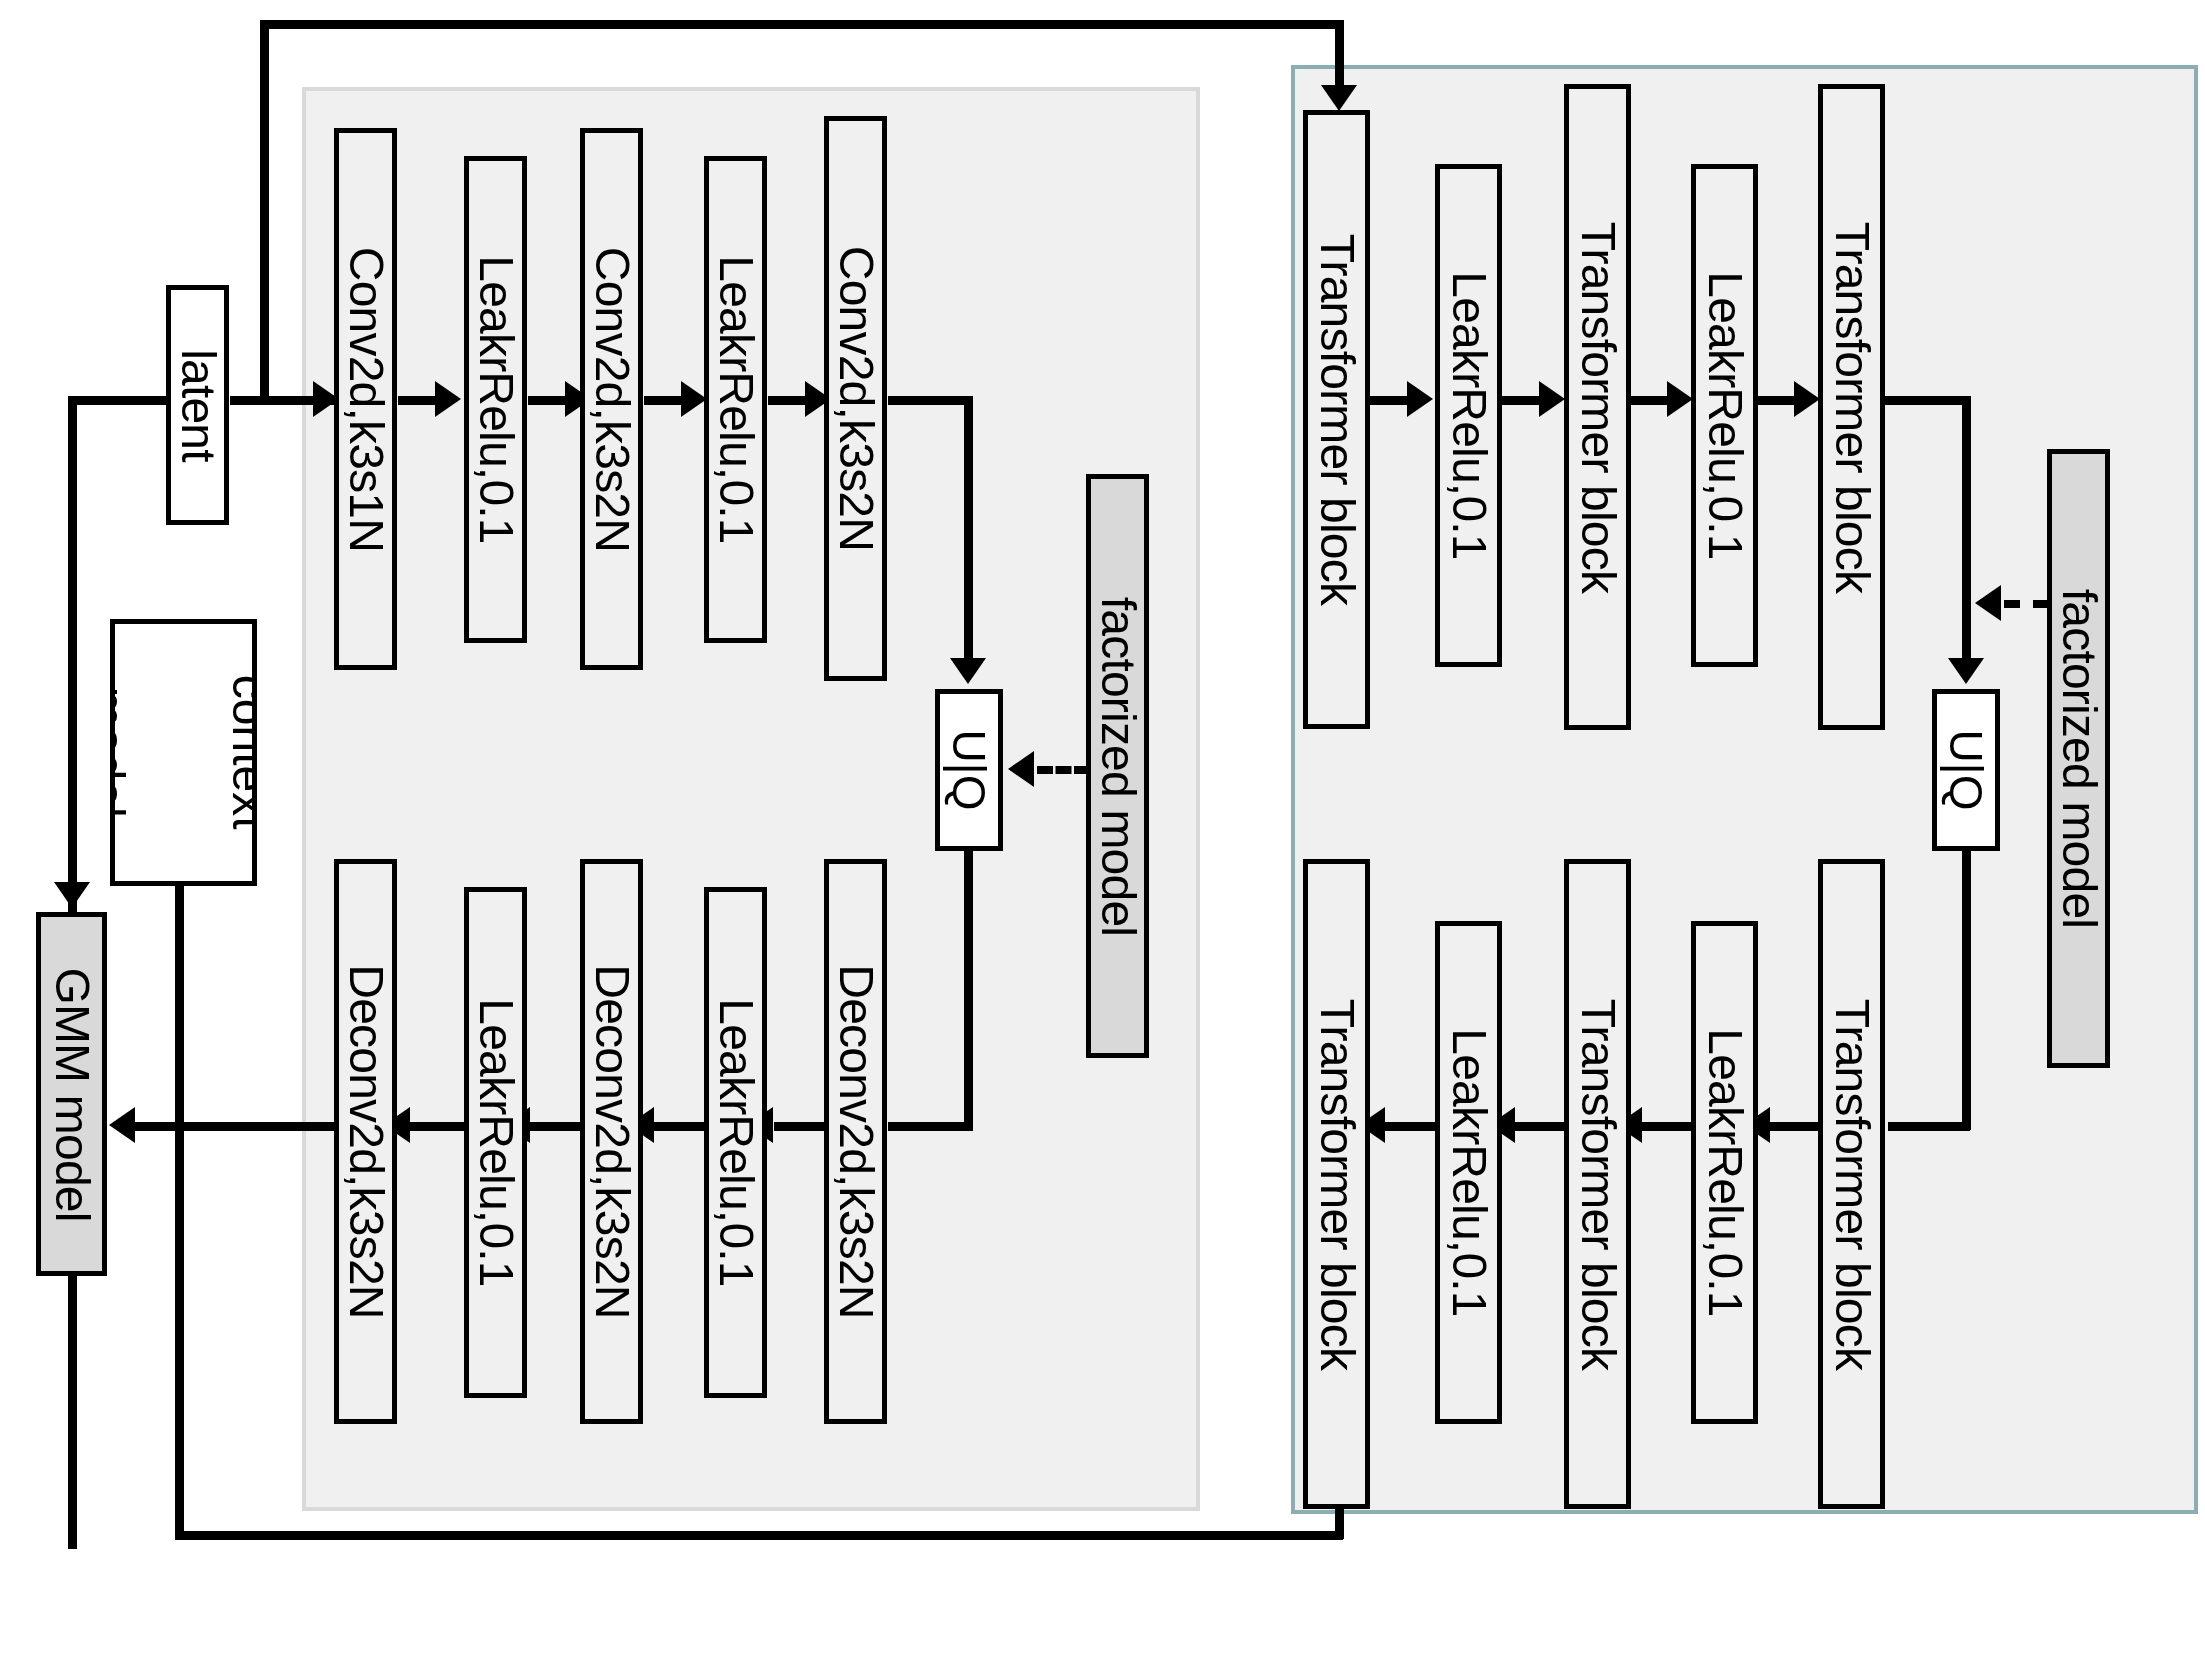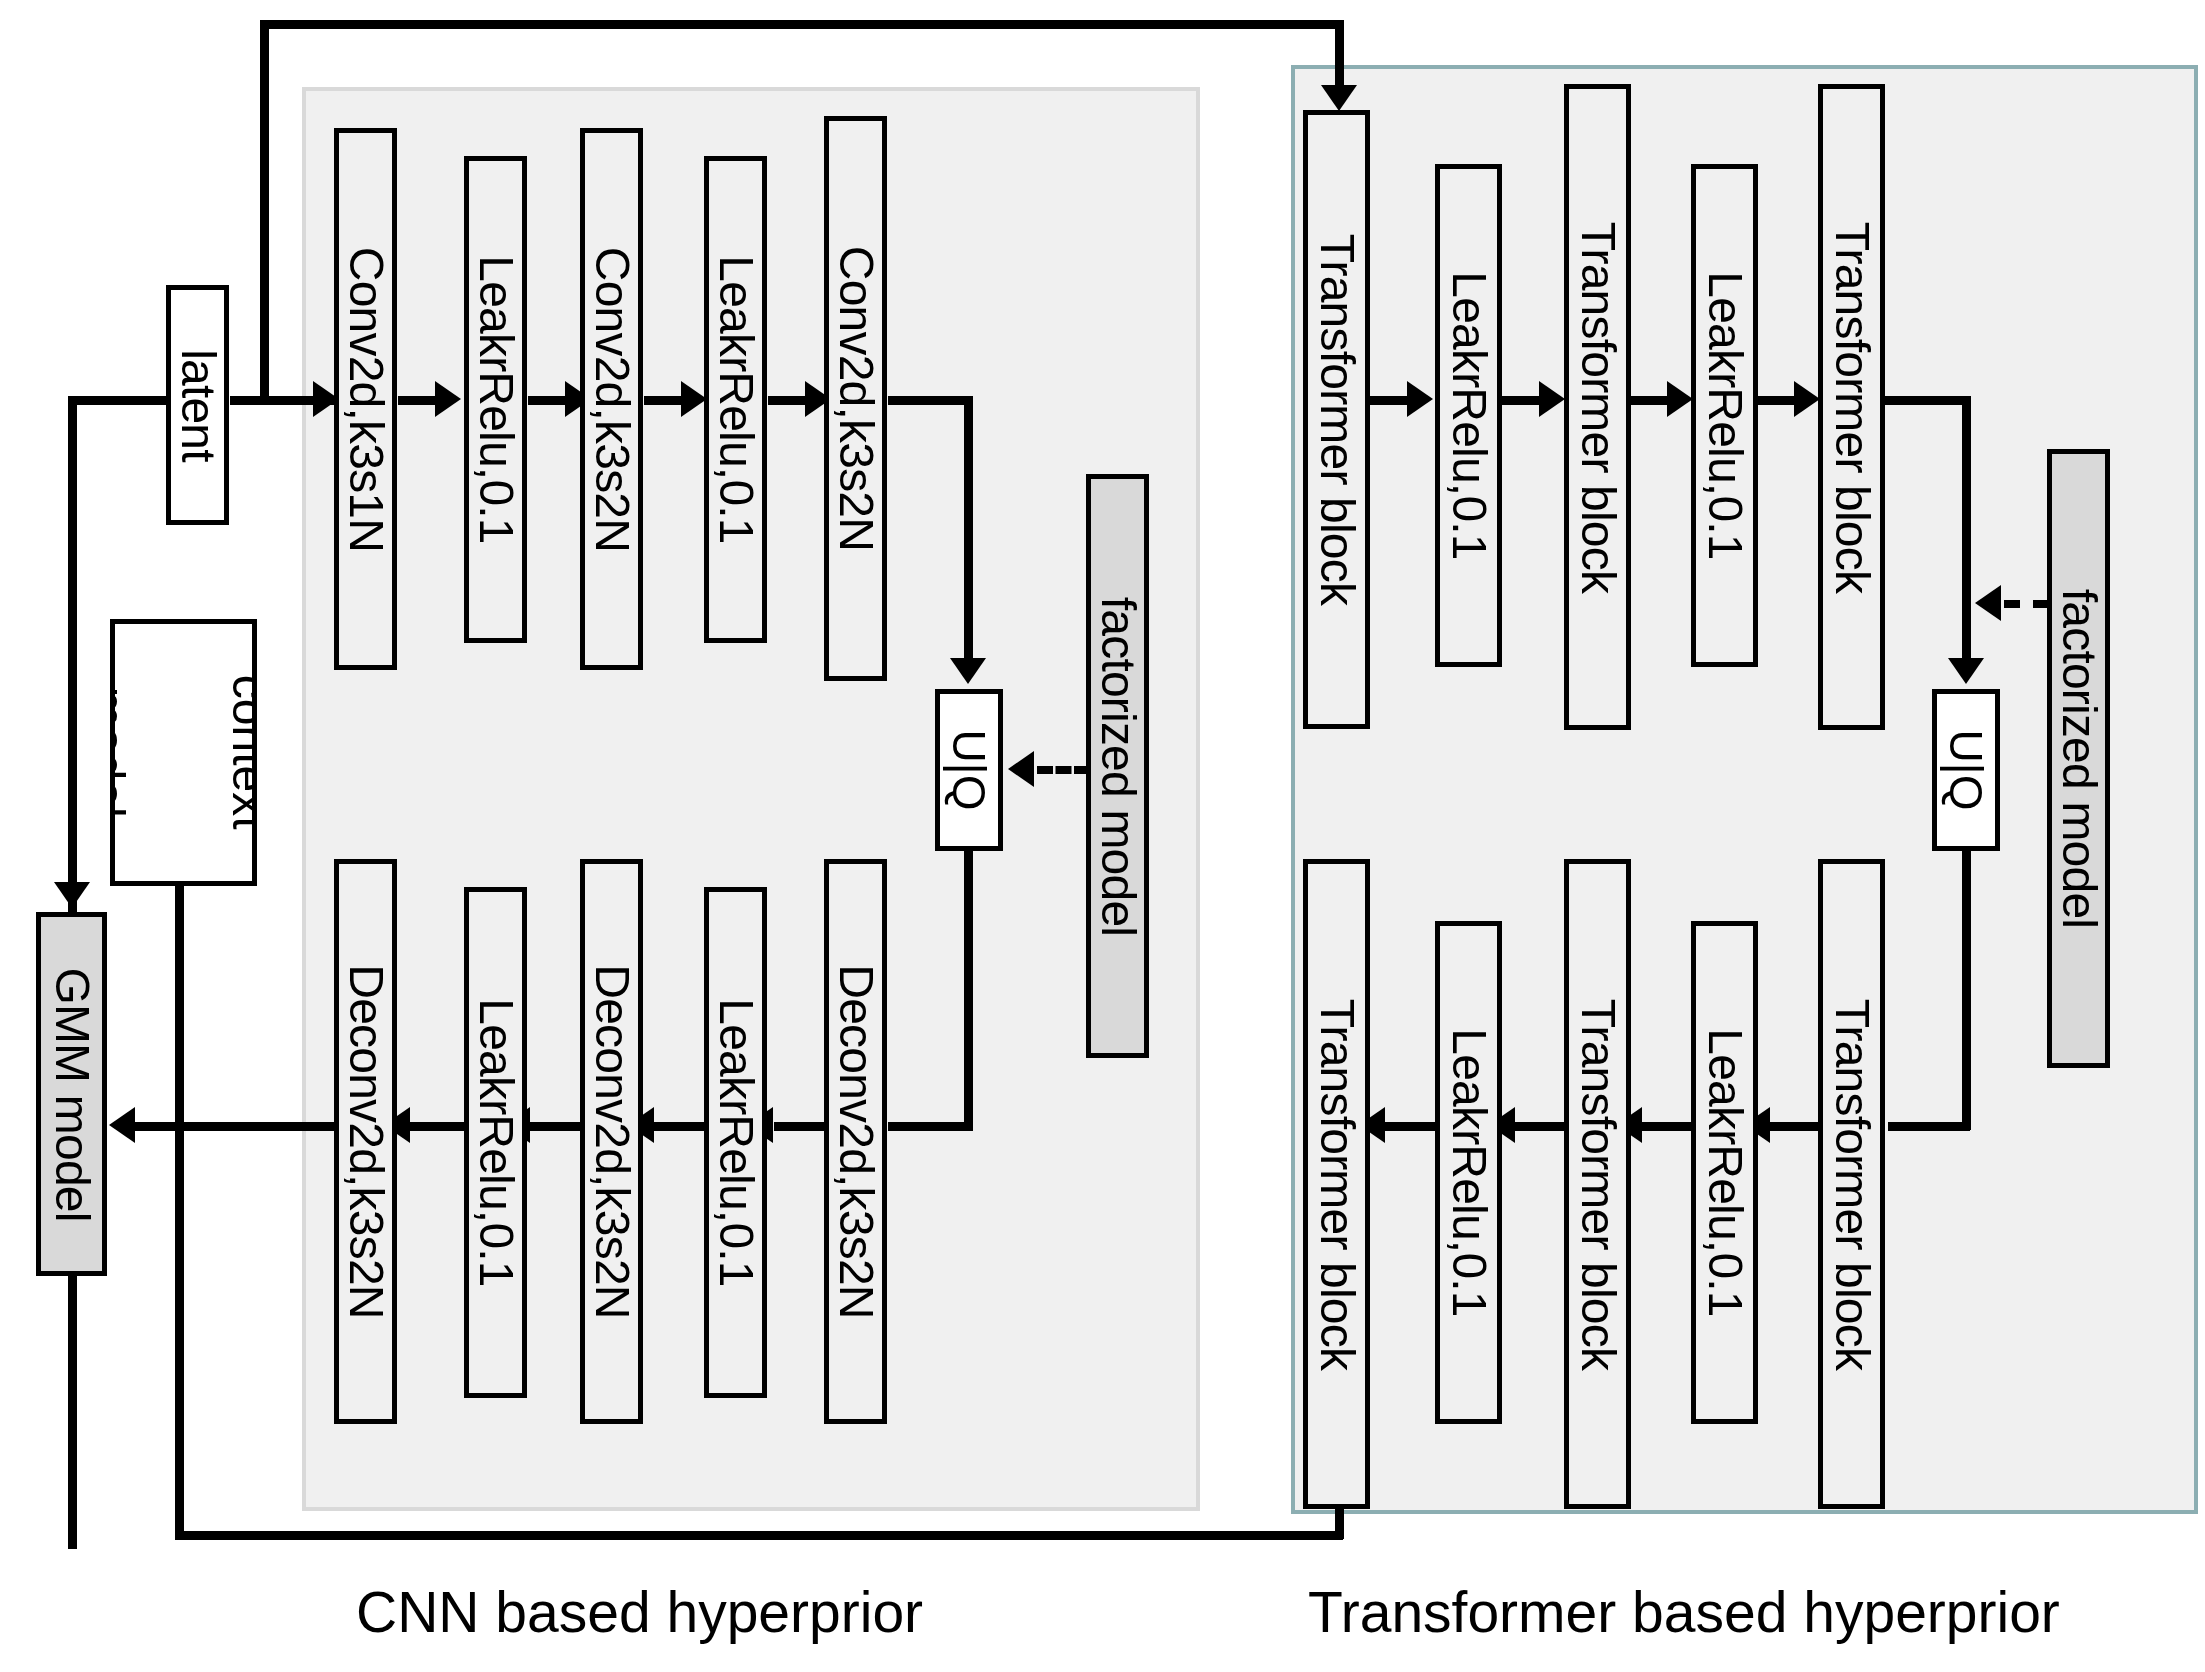--- a/index.html
+++ b/index.html
@@ -242,17 +242,15 @@
   <div class="box" style="left:1435px;top:921px;width:67px;height:503px;">
     <span class="vtext">LeakrRelu,0.1</span>
   </div>
   <div class="h" style="left:1385px;top:1122px;width:54px;"></div>
   <div class="ar-l" style="left:1359px;top:1107px;"></div>
 
   <div class="box" style="left:1303px;top:859px;width:67px;height:650px;">
     <span class="vtext">Transformer block</span>
   </div>
 
-  <div class="caption" style="left:356px;top:1579px;">CNN based hyperprior</div>
-  <div class="caption" style="left:1308px;top:1579px;">Transformer based hyperprior</div>
 
 </div>
 
 
 </body></html>

